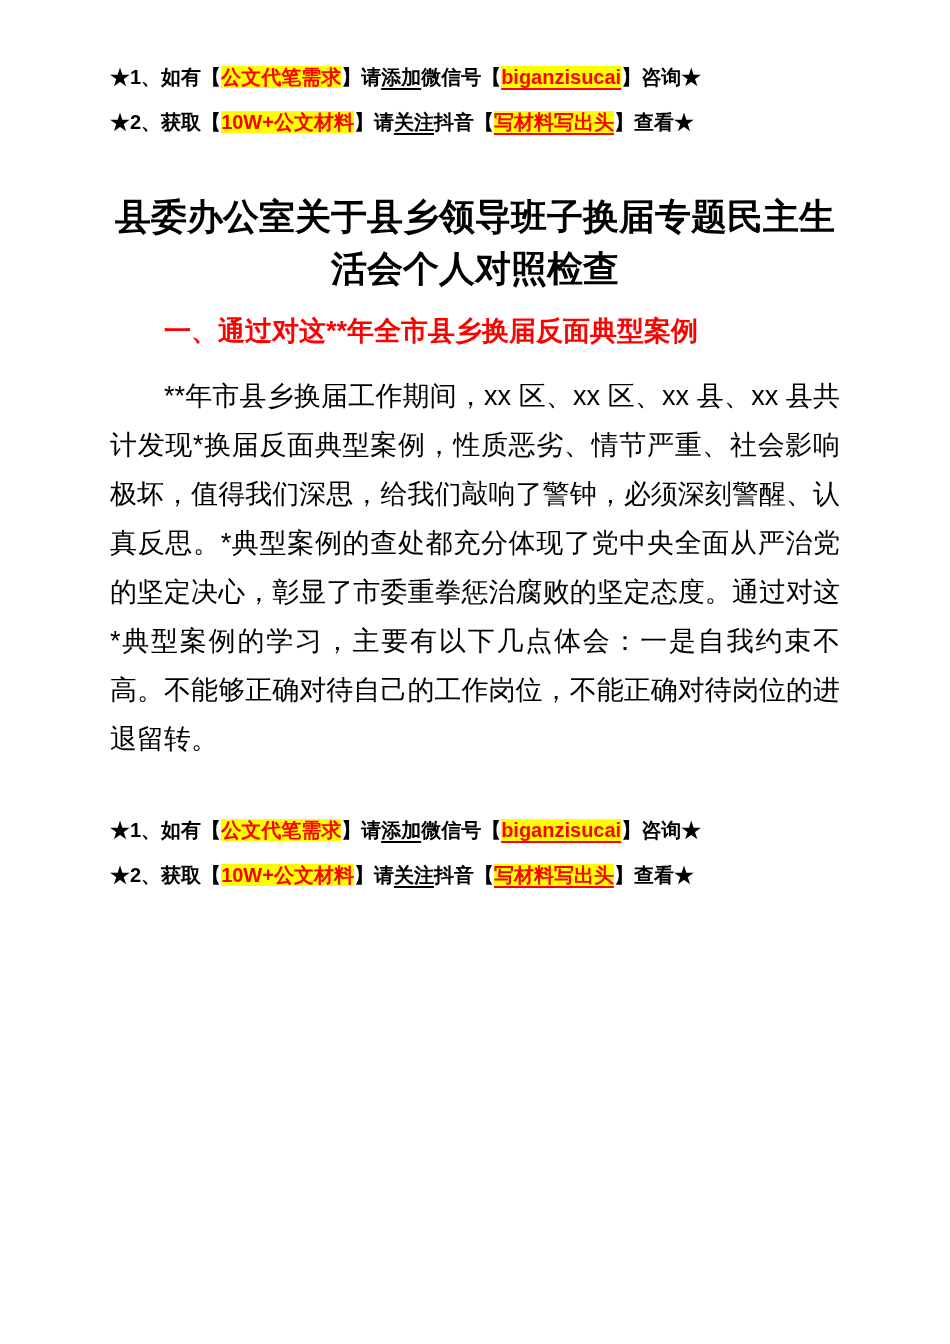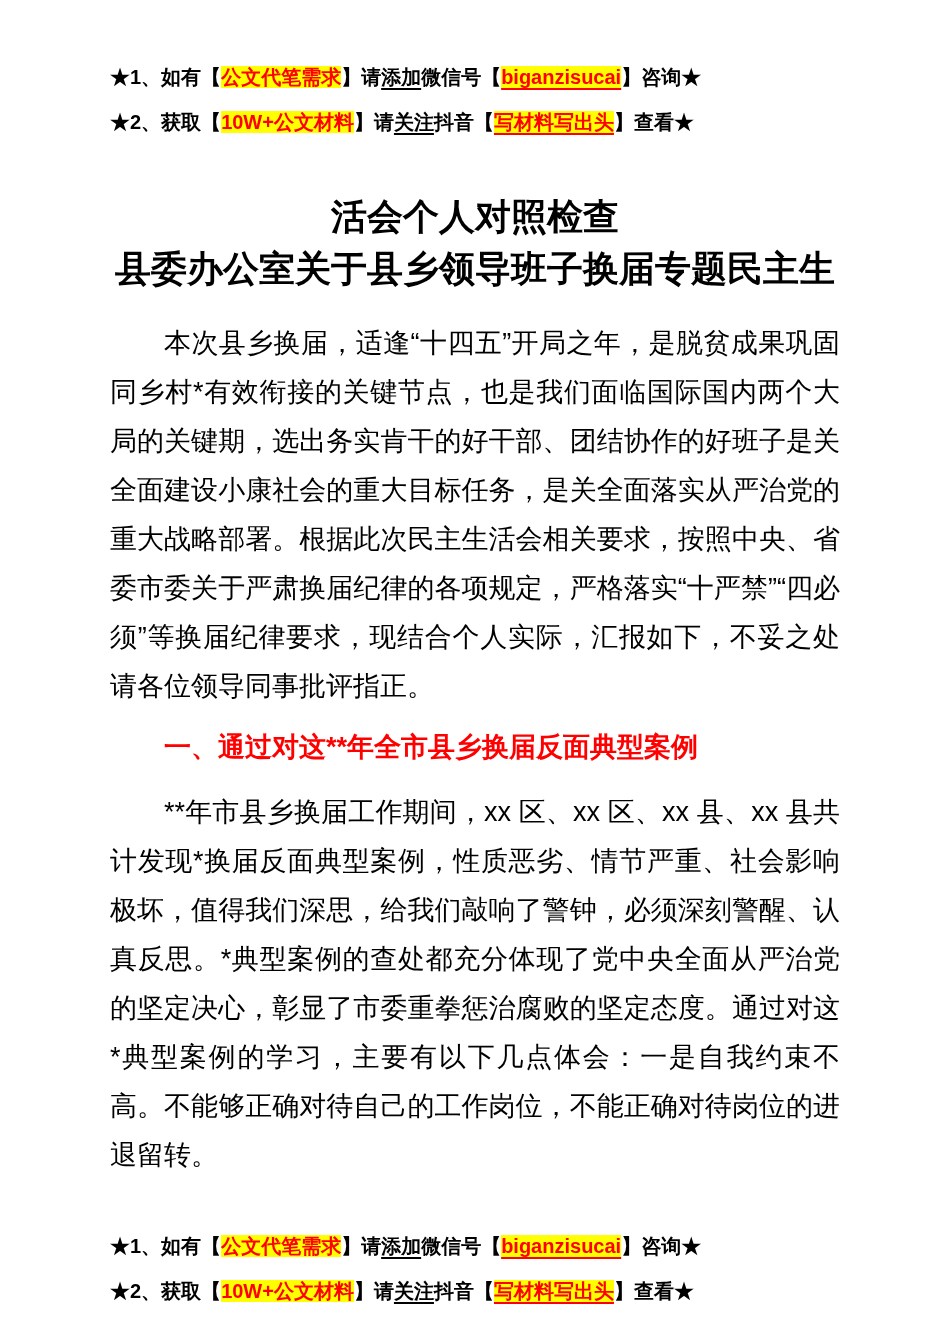--- a/index.html
+++ b/index.html
@@ -68,25 +68,24 @@
   <div class="notice notice-top">
     <div class="notice-line">
       <span>★1、如有【</span><span class="hl">公文代笔需求</span><span>】请</span><span class="u">添加</span><span>微信号【</span><span class="hl u">biganzisucai</span><span>】咨询★</span>
     </div>
     <div class="notice-line">
       <span>★2、获取【</span><span class="hl">10W+公文材料</span><span>】请</span><span class="u">关注</span><span>抖音【</span><span class="hl u">写材料写出头</span><span>】查看★</span>
     </div>
   </div>
 
   <div class="doc-title">
+    <div>县委办公室关于县乡领导班子换届专题民主生</div>
     <div>活会个人对照检查</div>
-    <div>县委办公室关于县乡领导班子换届专题民主生</div>
   </div>
 
-  <div class="body-para para1">本次县乡换届，适逢“十四五”开局之年，是脱贫成果巩固同乡村*有效衔接的关键节点，也是我们面临国际国内两个大局的关键期，选出务实肯干的好干部、团结协作的好班子是关全面建设小康社会的重大目标任务，是关全面落实从严治党的重大战略部署。根据此次民主生活会相关要求，按照中央、省委市委关于严肃换届纪律的各项规定，严格落实“十严禁”“四必须”等换届纪律要求，现结合个人实际，汇报如下，不妥之处请各位领导同事批评指正。</div>
 
   <div class="section-heading">一、通过对这**年全市县乡换届反面典型案例</div>
 
   <div class="body-para para2">**年市县乡换届工作期间，xx 区、xx 区、xx 县、xx 县共计发现*换届反面典型案例，性质恶劣、情节严重、社会影响极坏，值得我们深思，给我们敲响了警钟，必须深刻警醒、认真反思。*典型案例的查处都充分体现了党中央全面从严治党的坚定决心，彰显了市委重拳惩治腐败的坚定态度。通过对这*典型案例的学习，主要有以下几点体会：一是自我约束不高。不能够正确对待自己的工作岗位，不能正确对待岗位的进退留转。</div>
 
   <div class="notice notice-bottom">
     <div class="notice-line">
       <span>★1、如有【</span><span class="hl">公文代笔需求</span><span>】请</span><span class="u">添加</span><span>微信号【</span><span class="hl u">biganzisucai</span><span>】咨询★</span>
     </div>
     <div class="notice-line">

